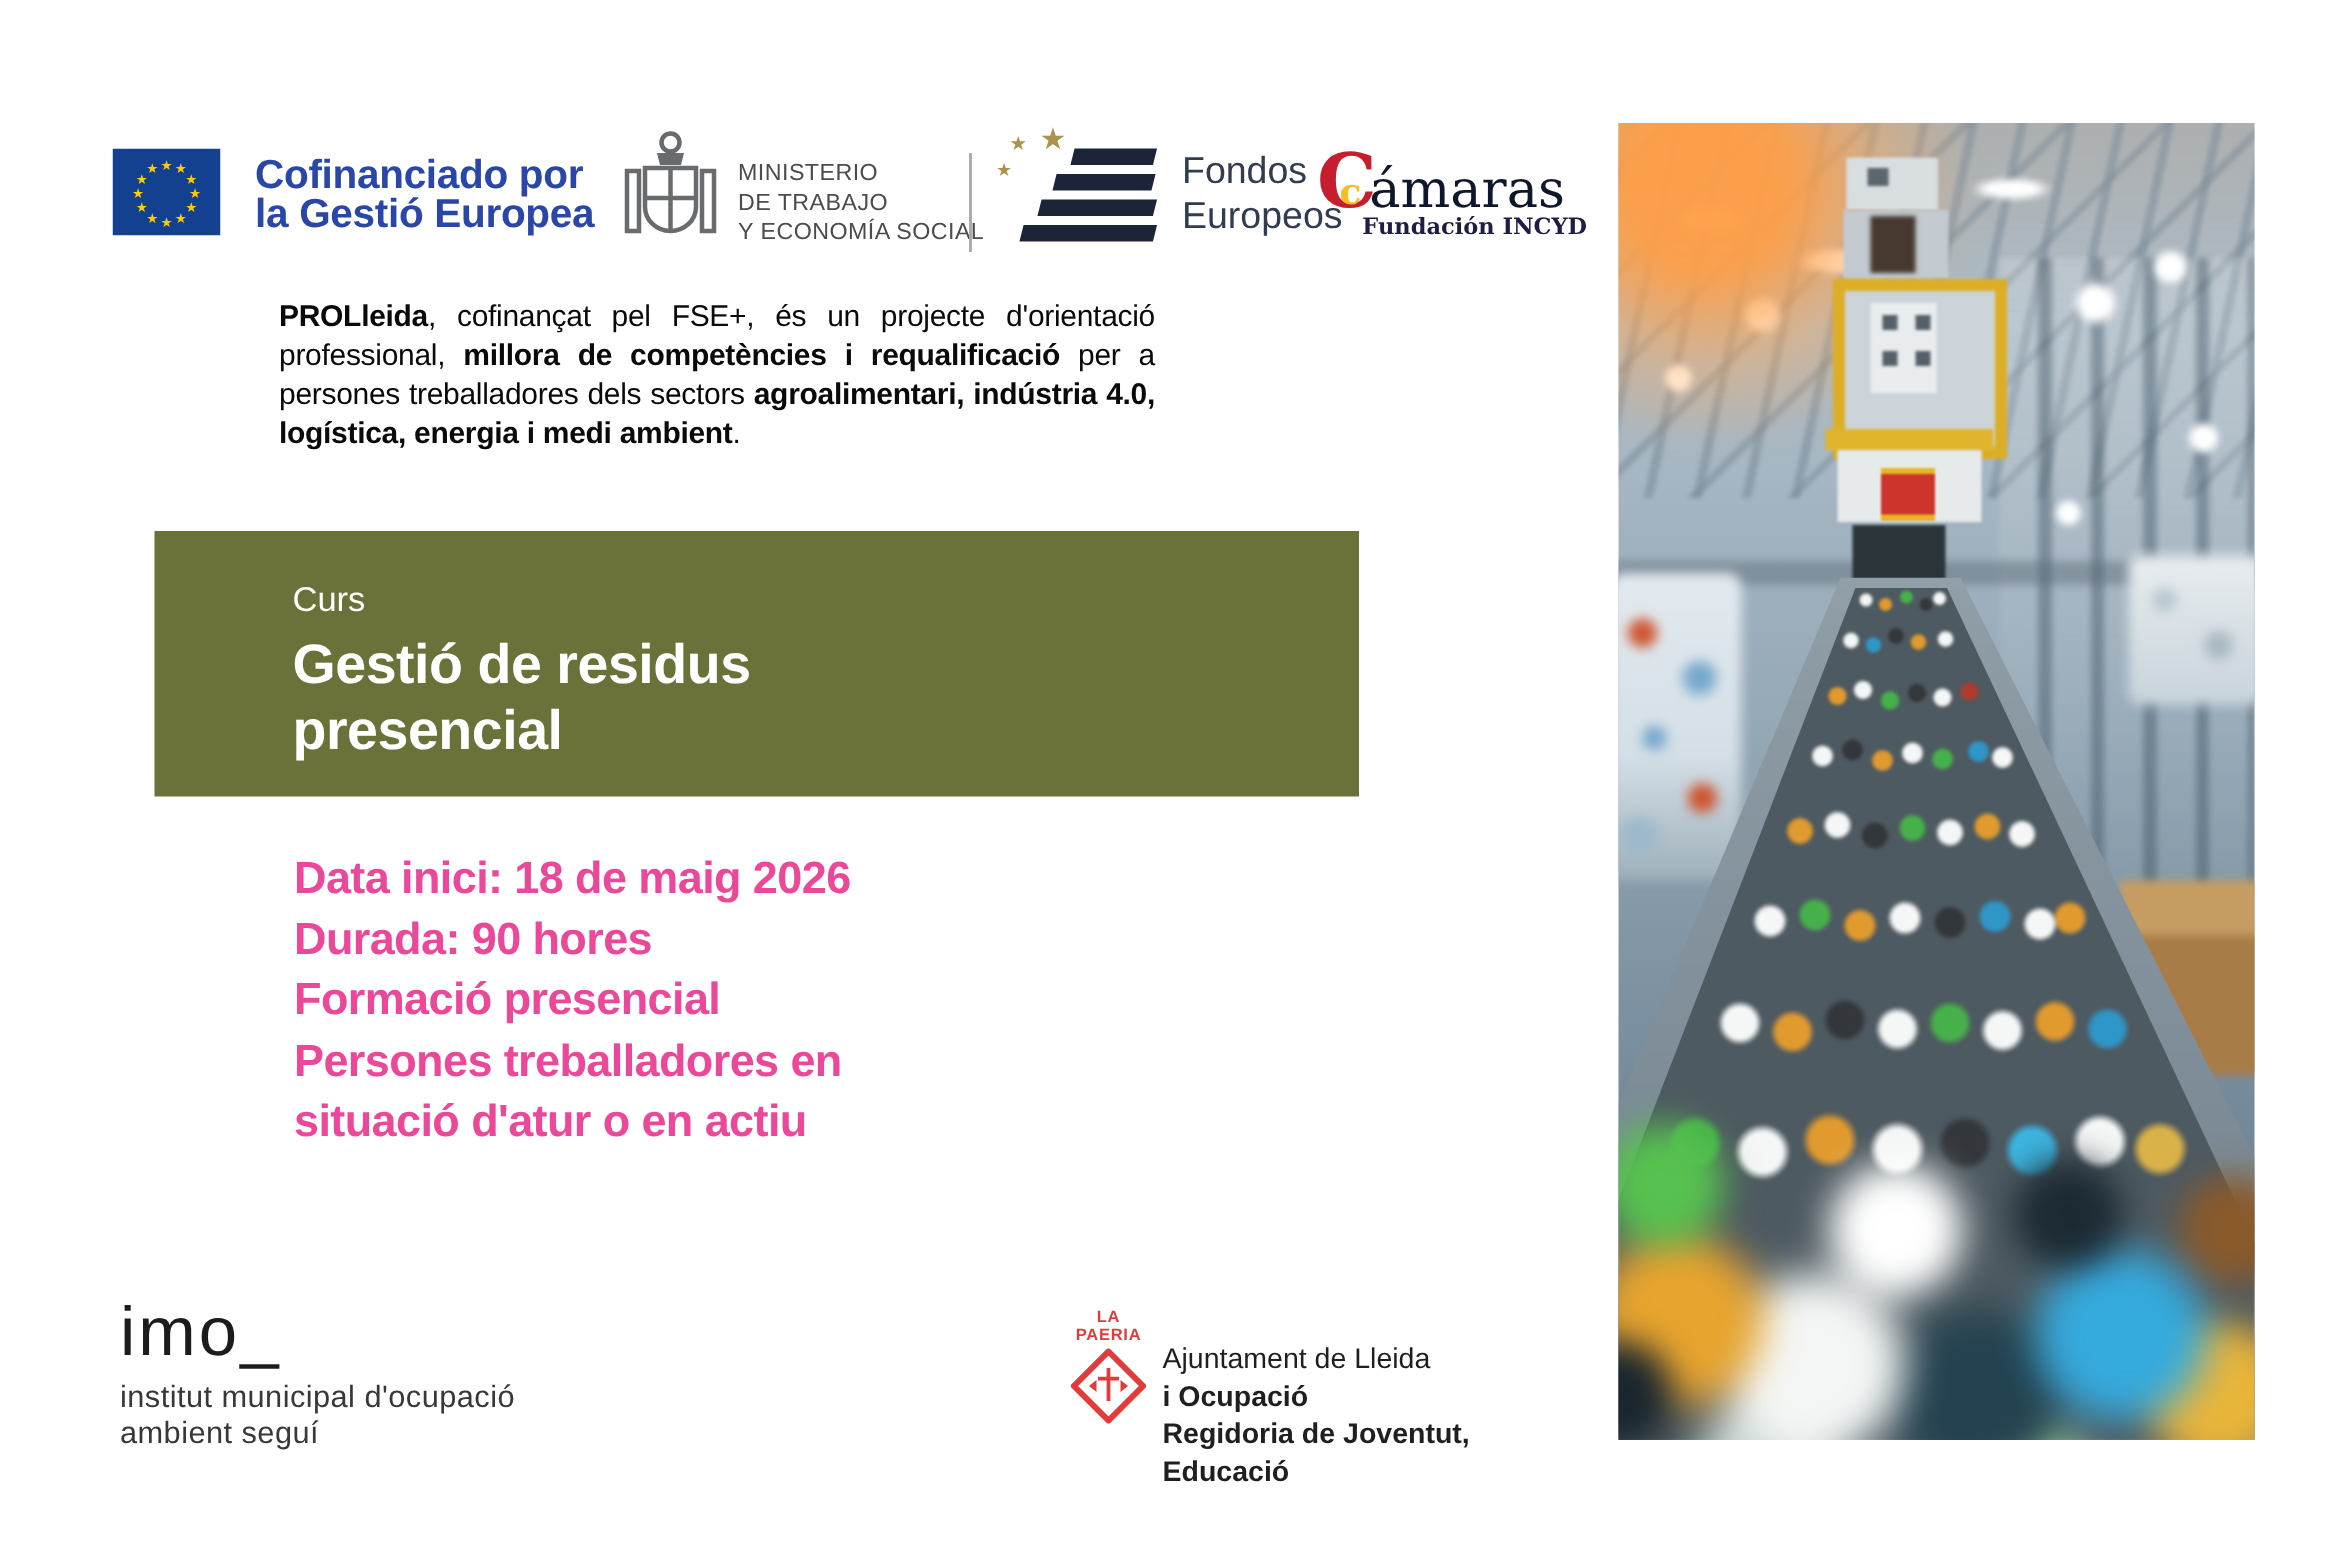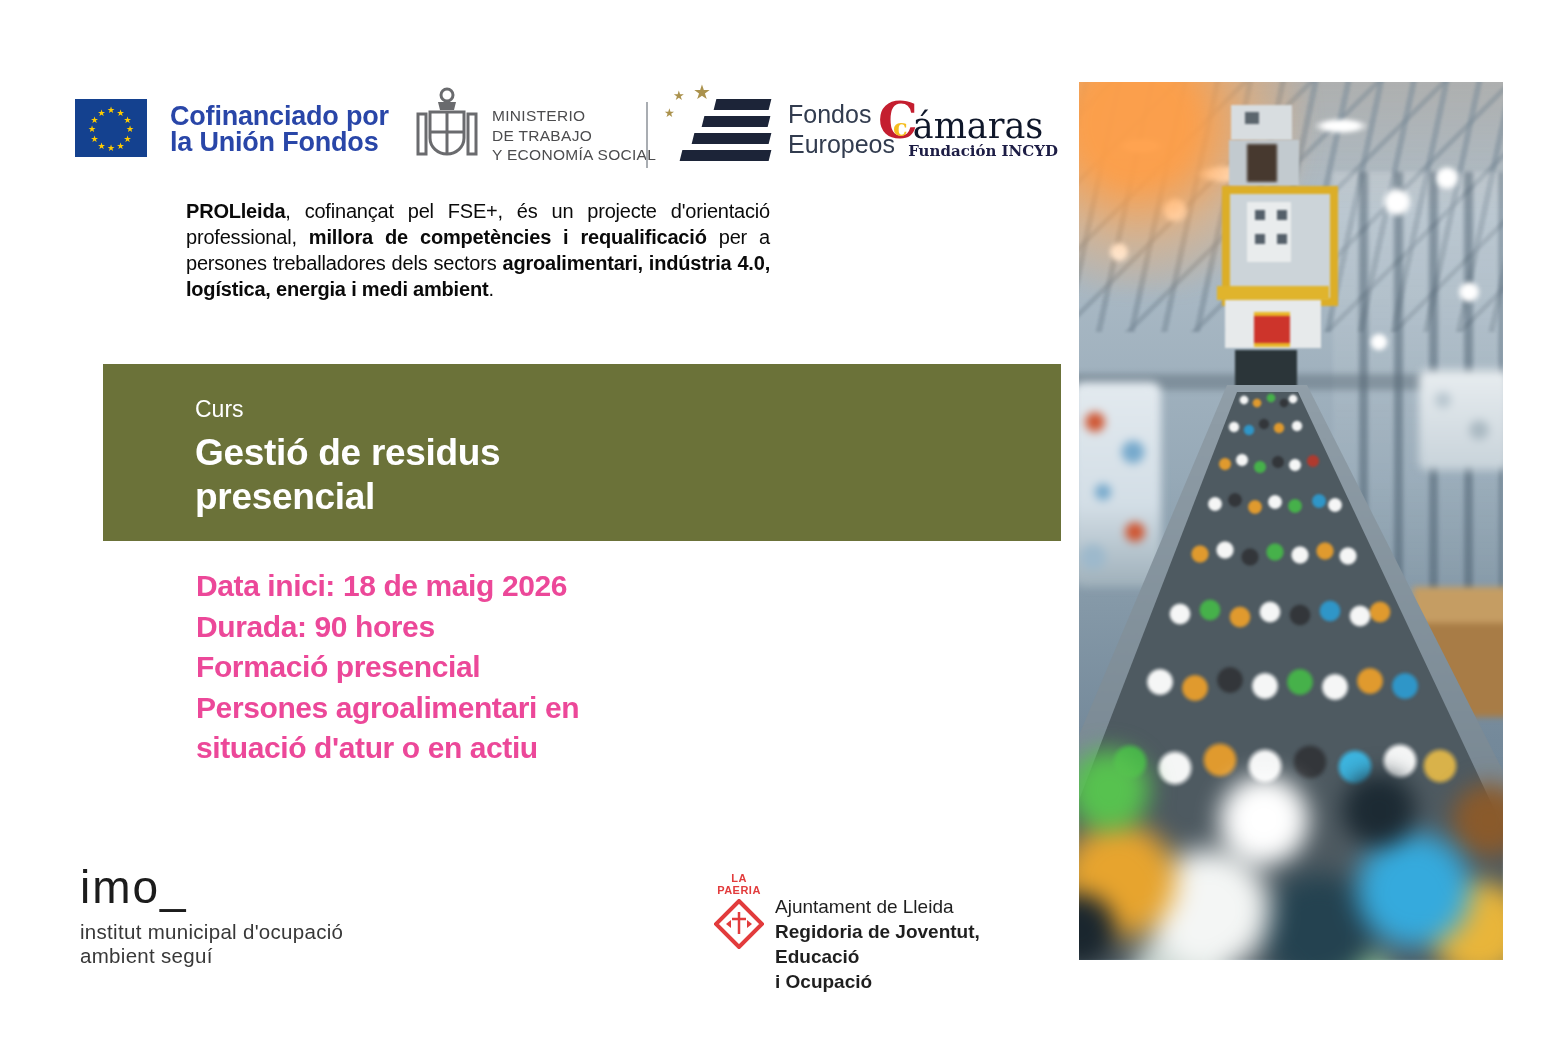--- a/index.html
+++ b/index.html
@@ -28,21 +28,21 @@
   .cam-c2{position:absolute;left:15px;top:17px;font-size:24px;font-weight:bold;color:#f5bd1f;}
   .cam-rest{font-size:35px;font-weight:normal;color:#0f172a;margin-left:-5px;}
   .cam-sub{position:absolute;right:0;top:46px;font-size:15px;font-weight:bold;color:#1d1d45;}
 
   
   .intro{position:absolute;left:186px;top:198px;width:584px;margin:0;font-size:20px;
          line-height:26px;text-align:justify;letter-spacing:-0.2px;color:#0a0a0a;}
   .intro .b{font-weight:bold;}
 
   
-  .banner{position:absolute;left:103px;top:364px;width:958px;height:177px;background:#6b7239;}
+  .banner{position:absolute;left:103px;top:354px;width:803px;height:177px;background:#6b7239;}
   .banner-inner{position:absolute;left:92px;top:32px;}
   .kicker{font-size:23px;color:#ffffff;}
   .title{margin:8px 0 0 0;font-size:37px;line-height:44px;font-weight:bold;color:#ffffff;letter-spacing:-0.3px;}
 
   
   .details{position:absolute;left:196px;top:566px;font-size:30px;font-weight:bold;
            line-height:40.5px;letter-spacing:-0.4px;color:#ec4899;}
 
   
   .imo{position:absolute;left:80px;top:860px;color:#1c1c1c;}
@@ -203,21 +203,21 @@
       <text x="36" y="52">★</text>
         <text x="26.5" y="49.5">★</text>
         <text x="19.5" y="42.5">★</text>
       <text x="17" y="33">★</text>
         <text x="19.5" y="23.5">★</text>
         <text x="26.5" y="16.5">★</text>
     </g>
   </svg>
   <div class="eu-text">
     <div>Cofinanciado por</div>
-    <div>la Unión Fondos</div>
+    <div>la Gestió Europea</div>
   </div>
 
   <svg class="ministry" viewBox="0 0 70 86">
     <g stroke="#6a6b6e" fill="none" stroke-width="3">
       <circle cx="35" cy="9" r="6"></circle>
       <path d="M26 16 h18 l-2 8 h-14 z" fill="#6a6b6e" stroke="none"></path>
       <rect x="6" y="28" width="8" height="40"></rect>
       <rect x="56" y="28" width="8" height="40"></rect>
       <path d="M18 26 h34 v26 a17 16 0 0 1 -17 16 a17 16 0 0 1 -17 -16 z"></path>
       <line x1="35" y1="26" x2="35" y2="68"></line>
@@ -257,21 +257,21 @@
     <div class="banner-inner">
       <div class="kicker">Curs</div>
       <h1 class="title"><span>Gestió de residus</span><br><span>presencial</span></h1>
     </div>
   </section>
 
   <section class="details">
     <div>Data inici: 18 de maig 2026</div>
     <div>Durada: 90 hores</div>
     <div>Formació presencial</div>
-    <div>Persones agroalimentari en</div>
+    <div>Persones treballadores en</div>
     <div>situació d'atur o en actiu</div>
   </section>
 
   <div class="imo">
     <div class="imo-mark">imo_</div>
     <div class="imo-lines">
       <div>institut municipal d'ocupació</div>
       <div>ambient seguí</div>
     </div>
   </div>
@@ -284,22 +284,22 @@
       </g>
       <g stroke="#e23b3c" fill="none" stroke-width="2.5">
         <line x1="25" y1="13" x2="25" y2="35"></line>
         <line x1="18" y1="20" x2="32" y2="20"></line>
         <path d="M12 25 l5 -4 v8 z" fill="#e23b3c" stroke="none"></path>
         <path d="M38 25 l-5 -4 v8 z" fill="#e23b3c" stroke="none"></path>
       </g>
     </svg>
     <div class="paeria-text">
       <div>Ajuntament de Lleida</div>
+      <div class="pb">i Ocupació</div>
       <div class="pb">Regidoria de Joventut, Educació</div>
-      <div class="pb">i Ocupació</div>
     </div>
   </div>
 
   <div class="photo">
     <div class="ph ph-trusses"></div>
     <div class="ph ph-pipes"></div>
     <div class="ph ph-lights"></div>
     <div class="ph ph-glow"></div>
     <div class="ph ph-walkway"></div>
     <div class="ph ph-bales-left"></div>

